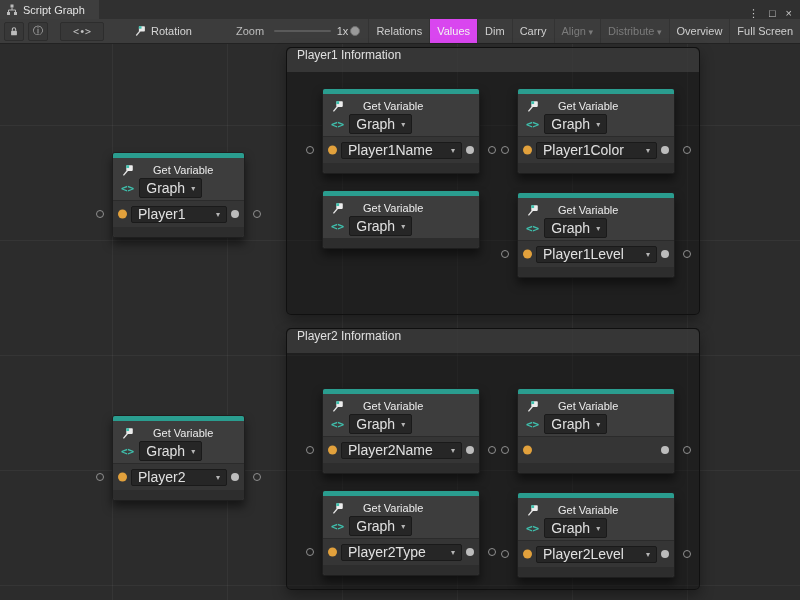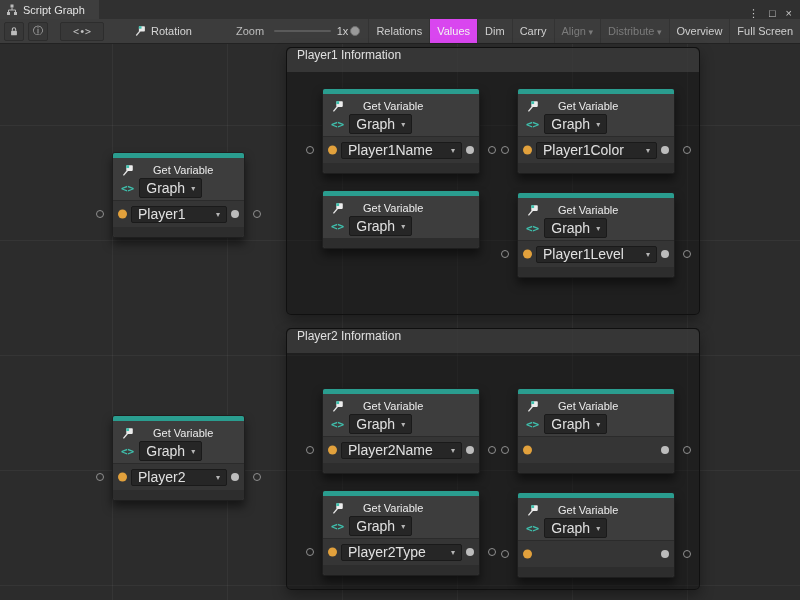--- a/index.html
+++ b/index.html
@@ -403,20 +403,23 @@
       </div>
       <div class="node-sub">
         <span class="code-icon">&lt;&gt;</span>
         <button class="drop">
             <span>Graph</span>
           </button>
       </div>
       <div class="port-row">
         <span class="ring left"></span>
         <span class="port in"></span>
+        <button class="drop vdrop">
+            <span>Player2Level</span>
+          </button>
         <span class="port out"></span>
         <span class="ring right"></span>
       </div>
       <div class="node-footer"></div>
     </div>
 
   </div>
 </div>
 
 </body></html>

